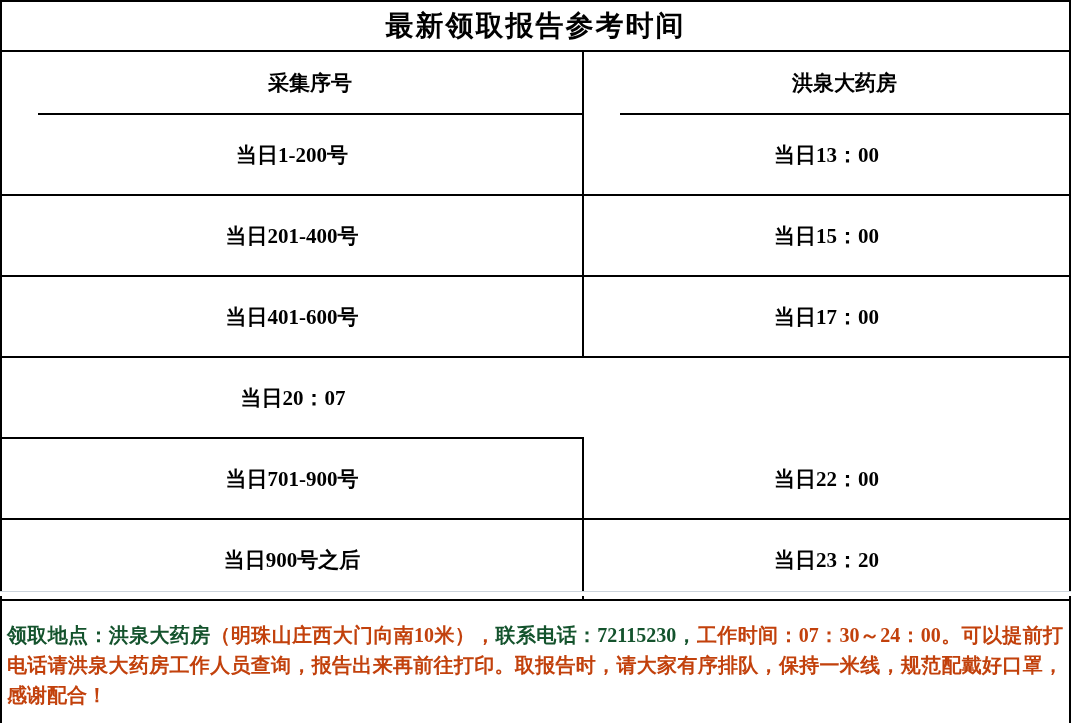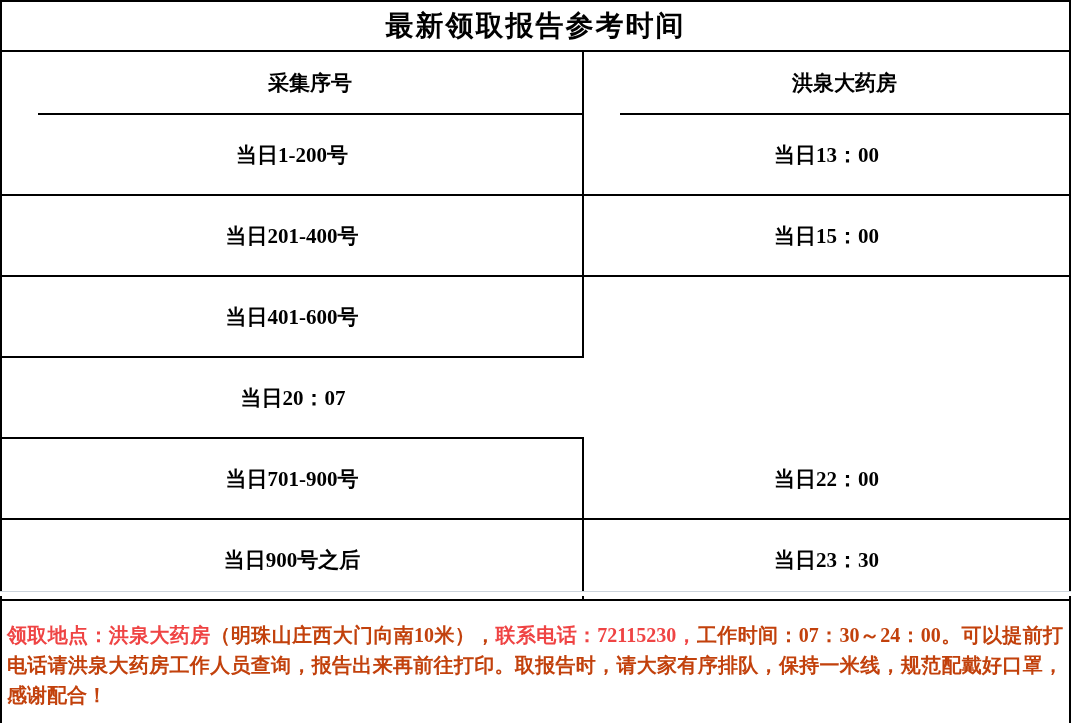--- a/index.html
+++ b/index.html
@@ -46,21 +46,21 @@
   .cell.c1 { border-right: 2px solid #000000; }
   .header-row .cell { height: 63px; margin-left: 36px; }
   .data-row .cell { height: 81px; }
   .notice {
     padding: 19px 6px 0 5px;
     font-size: 20px;
     line-height: 30px;
     height: 118px;
     text-align: justify;
   }
-  .red { color: #ef4444; }
+  .red { color: #14532d; }
   .black { color: #c2410c; }
   .bottom-strip {
     position: absolute;
     left: 0; bottom: 0;
     width: 1071px;
     height: 5px;
     border-top: 1px solid #ccd4dc;
     background: #ffffff;
   }
 </style>
@@ -80,30 +80,31 @@
     <div class="grid data-row">
       <div class="cell c1">当日1-200号</div>
       <div class="cell c2">当日13：00</div>
     </div>
     <div class="grid data-row">
       <div class="cell c1">当日201-400号</div>
       <div class="cell c2">当日15：00</div>
     </div>
     <div class="grid data-row">
       <div class="cell c1">当日401-600号</div>
+      <div class="cell c2">当日17：00</div>
     </div>
     <div class="grid data-row">
       <div class="cell c2">当日20：07</div>
     </div>
     <div class="grid data-row">
       <div class="cell c1">当日701-900号</div>
       <div class="cell c2">当日22：00</div>
     </div>
     <div class="grid data-row">
       <div class="cell c1">当日900号之后</div>
-      <div class="cell c2">当日23：30</div>
+      <div class="cell c2">当日23：20</div>
     </div>
 
     <div class="notice"><span class="red">领取地点：洪泉大药房</span><span class="black">（明珠山庄西大门向南10米），</span><span class="red">联系电话：72115230，</span><span class="black">工作时间：07：30～24：00。可以提前打电话请洪泉大药房工作人员查询，报告出来再前往打印。取报告时，请大家有序排队，保持一米线，规范配戴好口罩，感谢配合！</span></div>
 
   </div>
   <div class="bottom-strip"></div>
 </div>
 
 </body></html>

